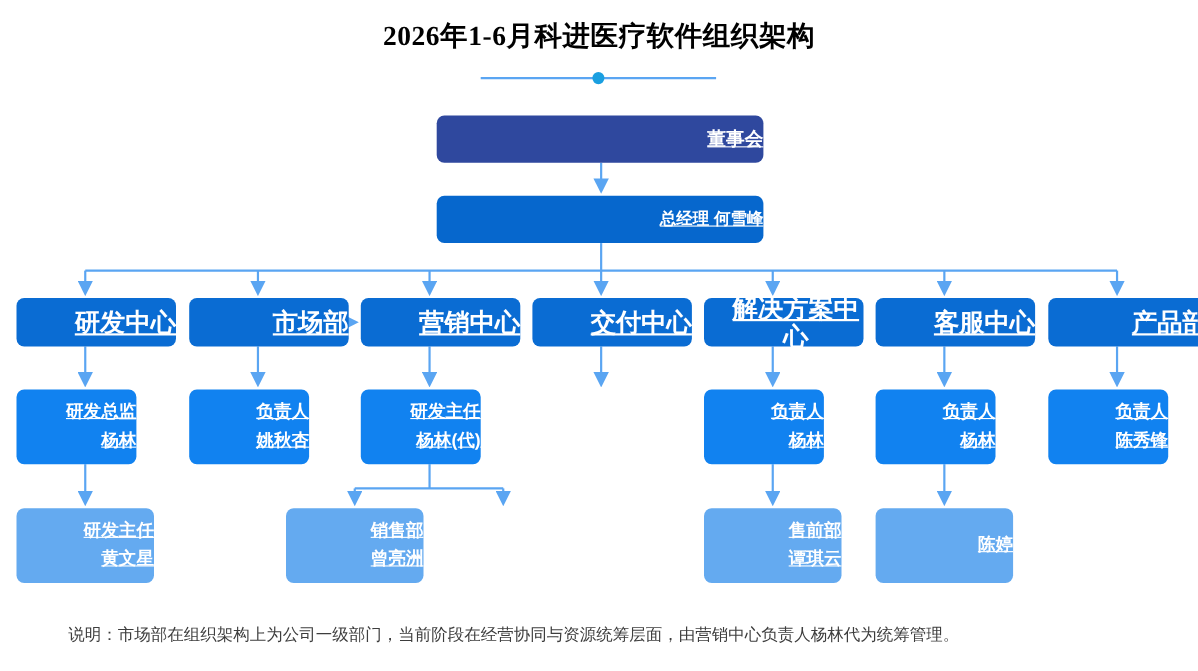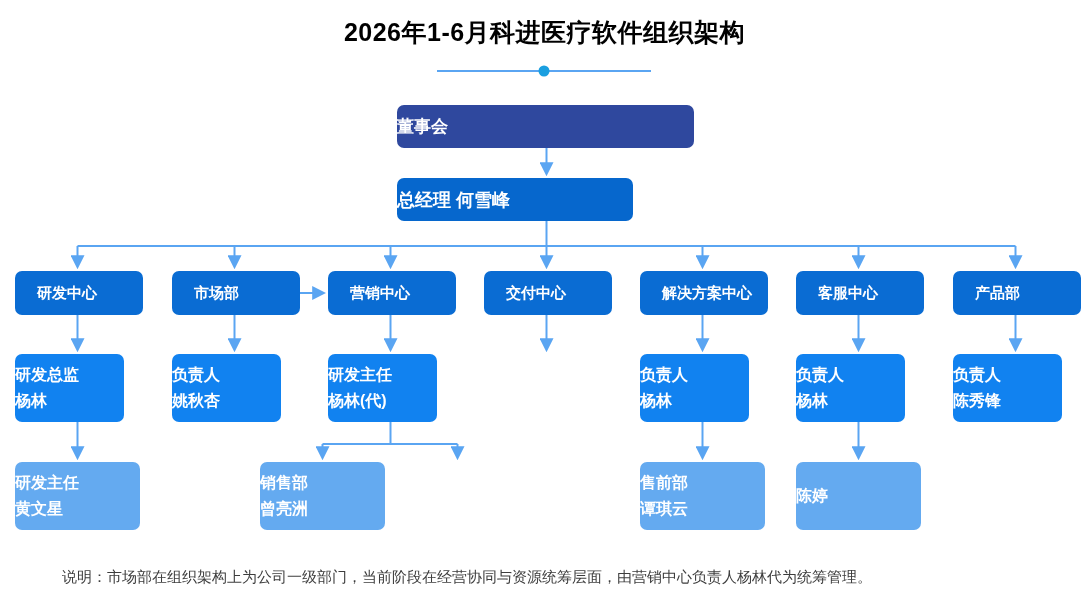--- a/index.html
+++ b/index.html
@@ -3,39 +3,39 @@
 <meta charset="utf-8">
 <title>组织架构</title>
 <style>
   html,body{margin:0;padding:0;background:#ffffff;}
   #canvas{
     position:relative;width:1089px;height:610px;background:#ffffff;
     font-family:"Liberation Sans",sans-serif;overflow:hidden;
   }
   #chart-title{
     position:absolute;left:0;top:16px;width:100%;text-align:center;
-    font-family:Liberation Sans, sans-serif;
+    font-family:Liberation Serif, serif;
     font-size:25px;font-weight:700;color:var(--title_color,#000);
     letter-spacing:.5px;
   }
   svg.connectors{position:absolute;left:0;top:0;pointer-events:none;}
   svg.connectors line, svg.connectors path.link{
     stroke:var(--connector,#5aa5f2);stroke-width:2;fill:none;
   }
   .arrowhead{fill:var(--connector,#5aa5f2);}
   .divider-line{stroke:var(--divider_line,#d9d9d9);stroke-width:2;}
   .divider-dot{fill:var(--divider_dot,#1a9fe0);}
   .node{
-    position:absolute;display:flex;flex-direction:column;align-items:flex-start;
+    position:absolute;display:flex;flex-direction:column;align-items:flex-end;
     justify-content:center;color:#fff;font-weight:700;text-align:center;
-    border-radius:7px;line-height:26px;box-sizing:border-box;
+    border-radius:7px;line-height:26px;box-sizing:border-box;text-decoration:underline;
   }
   .node.board{width:297px;height:43px;background:var(--board_box,#2f489e);font-size:17px;}
-  .node.gm{width:236px;height:43px;background:var(--gm_box,#0667cd);font-size:18px;}
-  .node.dept{width:128px;height:44px;background:var(--dept_box,#0a6cd3);font-size:15px;padding-left:22px;}
+  .node.gm{width:297px;height:43px;background:var(--gm_box,#0667cd);font-size:15px;}
+  .node.dept{width:145px;height:44px;background:var(--dept_box,#0a6cd3);font-size:23px;padding-left:22px;}
   .node.lvl2{width:109px;height:68px;background:var(--level2_box,#1182f0);font-size:16px;}
   .node.lvl3{width:125px;height:68px;background:var(--level3_box,#64aaf0);font-size:16px;}
   #note{
     position:absolute;left:14px;top:568px;font-size:15px;
     color:var(--note_color,#3d3d3d);
     margin-left:48px;
   }
 </style>
 </head>
 <body>

